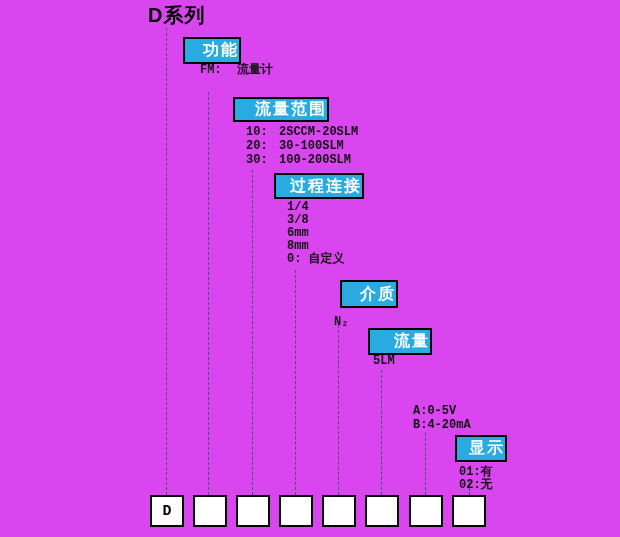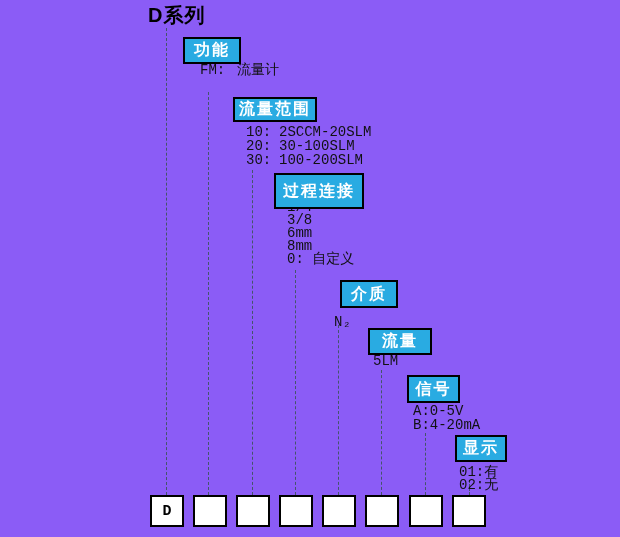--- a/index.html
+++ b/index.html
@@ -1,34 +1,34 @@
 <!DOCTYPE html>
 <html><head>
 <meta charset="utf-8">
 <style>
   html,body{margin:0;padding:0;background:#fff;}
   .canvas{
-    position:relative;width:620px;height:537px;background:#8b5cf6;
+    position:relative;width:620px;height:537px;background:#d946ef;
     font-family:"Liberation Sans",sans-serif;overflow:hidden;
   }
   .title{
     position:absolute;left:148px;top:2px;font-size:20px;font-weight:bold;
     color:#000;letter-spacing:1px;z-index:3;
   }
   .vline{
     position:absolute;width:0;border-left:1px dashed #44546A;z-index:0;
   }
   .gbox{
     position:absolute;background:#29ABE2;border:2px solid #000;
-    box-sizing:border-box;display:flex;align-items:center;justify-content:center;
+    box-sizing:border-box;display:flex;align-items:center;justify-content:flex-end;
     color:#fff;font-weight:bold;font-size:16px;letter-spacing:2px;z-index:5;
   }
   .opt{
     position:absolute;font-family:"Liberation Mono","DejaVu Sans Mono",monospace;
-    font-size:14px;color:#111;z-index:2;white-space:nowrap;
+    font-size:12px;color:#111;z-index:2;white-space:nowrap;font-weight:bold;
   }
   .opt.under{z-index:1;margin-top:12px;}
   .orow{display:flex;}
   .rh13 .orow{height:13px;line-height:13px;}
   .rh14 .orow{height:14px;line-height:14px;}
   .rh15 .orow{height:15px;line-height:15px;}
   .code37{display:inline-block;width:37px;}
   .code33{display:inline-block;width:33px;}
   .cbox{
     position:absolute;width:34px;height:32px;border:2px solid #000;
@@ -50,34 +50,31 @@
   <div class="vline" style="left:252px;top:170px;height:325px"></div>
   <div class="vline" style="left:295px;top:270px;height:225px"></div>
   <div class="vline" style="left:338px;top:325px;height:170px"></div>
   <div class="vline" style="left:381px;top:370px;height:125px"></div>
   <div class="vline" style="left:425px;top:433px;height:62px"></div>
   <div class="vline" style="left:469px;top:480px;height:15px"></div>
 
   <div class="gbox" style="left:183px;top:37px;width:58px;height:27px">
     <span>功能</span>
   </div>
-  <div class="gbox" style="left:233px;top:97px;width:84px;height:25px">
+  <div class="gbox" style="left:233px;top:97px;width:96px;height:25px">
     <span>流量范围</span>
   </div>
-  <div class="gbox" style="left:274px;top:173px;width:90px;height:36px">
+  <div class="gbox" style="left:274px;top:173px;width:90px;height:26px">
     <span>过程连接</span>
   </div>
   <div class="gbox" style="left:340px;top:280px;width:58px;height:28px">
     <span>介质</span>
   </div>
   <div class="gbox" style="left:368px;top:328px;width:64px;height:27px">
     <span>流量</span>
-  </div>
-  <div class="gbox" style="left:407px;top:375px;width:53px;height:28px">
-    <span>信号</span>
   </div>
   <div class="gbox" style="left:455px;top:435px;width:52px;height:27px">
     <span>显示</span>
   </div>
 
   <div class="opt rh15" style="left:200px;top:63px">
     <div class="orow">
       <span class="code37">FM:</span>
       <span>流量计</span>
     </div>

